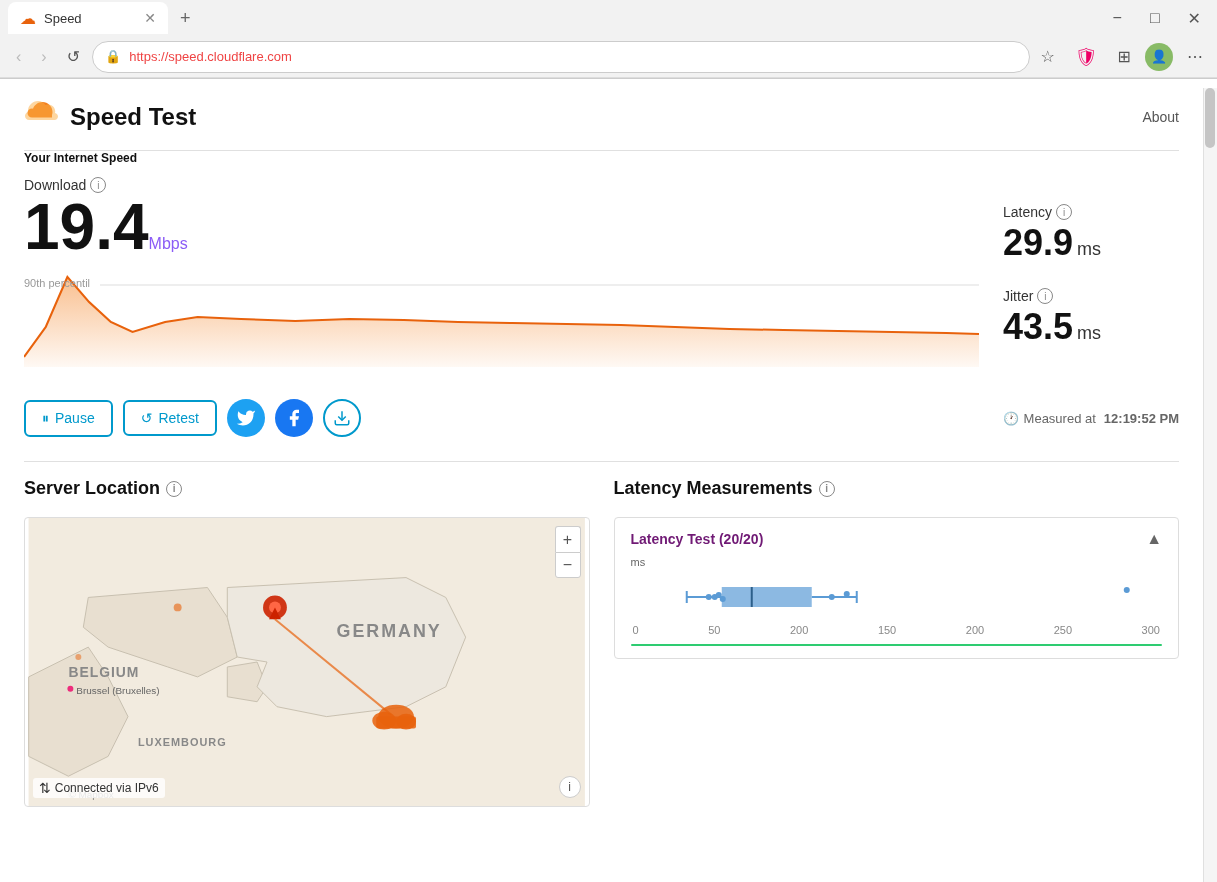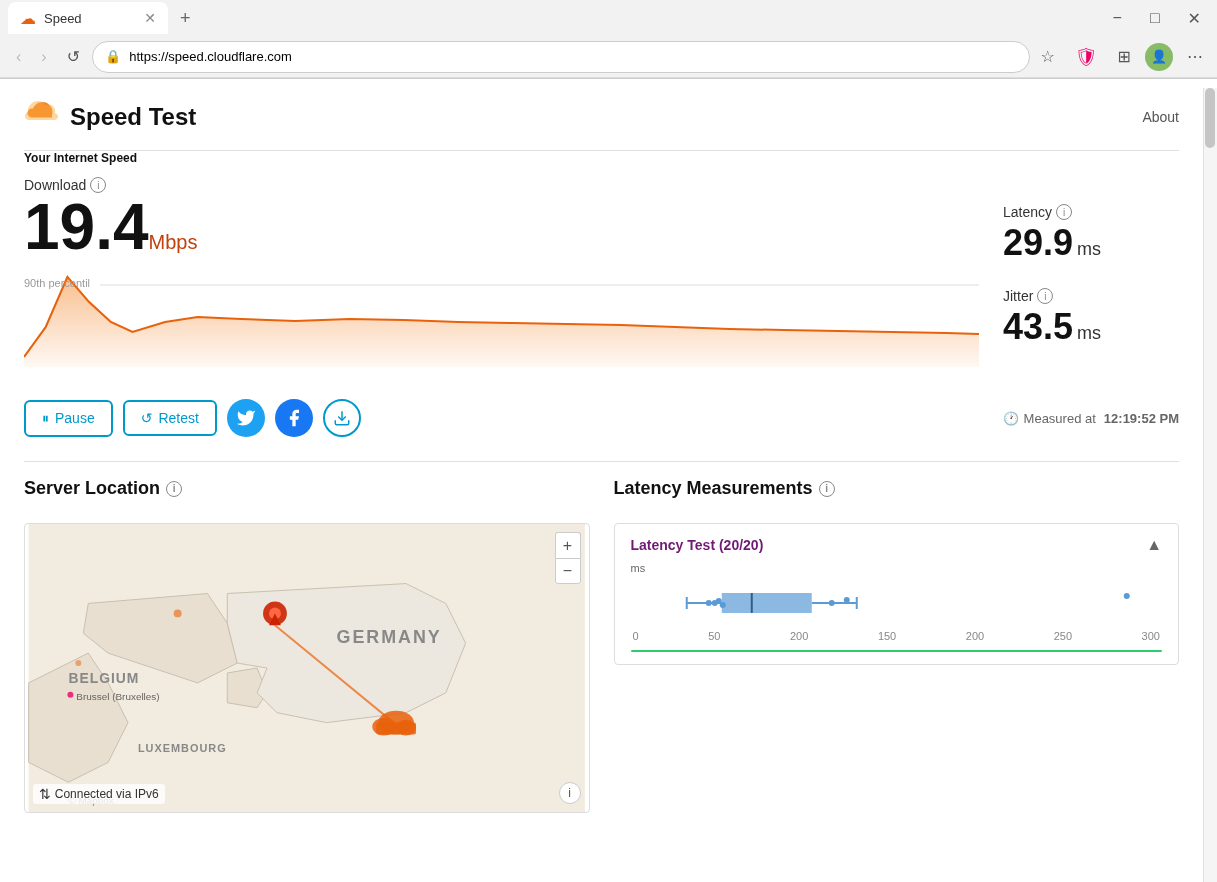--- a/index.html
+++ b/index.html
@@ -14,21 +14,21 @@
     .tab-close { color: #888; cursor: pointer; font-size: 14px; margin-left: auto; }
     .new-tab-btn { background: none; border: none; color: #666; font-size: 18px; cursor: pointer; padding: 4px 8px; }
     .title-bar-right { display: flex; align-items: center; gap: 12px; }
     .win-btn { background: none; border: none; color: #555; font-size: 16px; cursor: pointer; padding: 2px 8px; }
 
     .nav-bar { display: flex; align-items: center; height: 42px; padding: 4px 8px; background: #f2f2f2; gap: 4px; border-bottom: 1px solid #ddd; }
     .nav-btn { background: none; border: none; color: #555; font-size: 16px; cursor: pointer; padding: 6px 8px; border-radius: 50%; display: flex; align-items: center; justify-content: center; }
     .nav-btn.disabled { color: #bbb; cursor: default; }
     .address-bar { flex: 1; display: flex; align-items: center; background: #fff; border: 1px solid #ccc; border-radius: 20px; height: 32px; padding: 0 12px; gap: 8px; font-size: 14px; color: #333; }
     .address-bar-icon { color: #888; font-size: 13px; }
-    .address-url { color: #000000; font-size: 13px; flex: 1; }
+    .address-url { color: #ef4444; font-size: 13px; flex: 1; }
     .nav-icons-right { display: flex; align-items: center; gap: 8px; }
     .nav-icon-btn { background: none; border: none; color: #555; cursor: pointer; padding: 4px 6px; font-size: 16px; border-radius: 4px; }
     .profile-icon { width: 28px; height: 28px; border-radius: 50%; background: #8b6; display: flex; align-items: center; justify-content: center; font-size: 13px; color: #fff; cursor: pointer; }
 
     
     .scrollbar { position: absolute; right: 0; top: 88px; width: 14px; height: 794px; background: #f5f5f5; border-left: 1px solid #e0e0e0; }
     .scrollbar-thumb { position: absolute; top: 0; right: 2px; width: 10px; height: 60px; background: #c5c5c5; border-radius: 5px; }
 
     
     .page { padding: 16px 24px; position: relative; }
@@ -43,21 +43,21 @@
     .speed-section { margin-bottom: 8px; }
     .your-internet-speed { font-size: 12px; font-weight: 600; color: #111; margin-bottom: 12px; }
 
     .metrics-container { display: flex; gap: 0; }
     .download-section { flex: 1; }
     .right-metrics { display: flex; flex-direction: column; justify-content: center; padding-left: 24px; min-width: 200px; border-left: none; }
 
     .metric-label { font-size: 14px; color: #333; display: flex; align-items: flex-start; gap: 4px; margin-bottom: 2px; }
     .info-icon { display: inline-flex; align-items: center; justify-content: center; width: 16px; height: 16px; border-radius: 50%; border: 1px solid #888; font-size: 10px; color: #888; cursor: pointer; }
     .download-value { font-size: 64px; font-weight: 700; color: #111; line-height: 1; display: flex; align-items: baseline; gap: 0; }
-    .download-unit { font-size: 20px; font-weight: 400; color: #c2410c; }
+    .download-unit { font-size: 16px; font-weight: 400; color: #8b5cf6; }
 
     
     .chart-container { position: relative; height: 100px; margin: 8px 0; overflow: hidden; text-align: center; }
     .chart-label-90 { position: absolute; left: 0; top: 10px; font-size: 11px; color: #999; white-space: nowrap; }
 
     
     .latency-section { margin-bottom: 24px; }
     .metric-value { font-size: 36px; font-weight: 700; color: #111; display: flex; align-items: baseline; gap: 4px; }
     .metric-unit { font-size: 18px; font-weight: 400; color: #333; }
 
@@ -72,21 +72,21 @@
     .social-download { background: none; border: 2px solid #0099cc; color: #0099cc; }
     .measured-at { font-size: 13px; color: #666; display: flex; align-items: center; gap: 4px; }
 
     .divider { border: none; border-top: 1px solid #e0e0e0; margin: 8px 0 16px 0; }
 
     
     .bottom-sections { display: flex; gap: 24px; }
     .server-location { flex: 1; max-width: 580px; }
     .latency-measurements { flex: 1; }
 
-    .section-header { font-size: 18px; font-weight: 600; color: #111; display: flex; align-items: center; gap: 6px; margin-bottom: 24px; }
+    .section-header { font-size: 18px; font-weight: 600; color: #111; display: flex; align-items: center; gap: 6px; margin-bottom: 18px; }
 
     
     .map-container { position: relative; height: 290px; border: 1px solid #ddd; border-radius: 4px; overflow: hidden; }
     .map-connected { position: absolute; bottom: 8px; left: 8px; font-size: 12px; color: #333; background: rgba(255,255,255,0.8); padding: 2px 6px; border-radius: 3px; display: flex; align-items: center; gap: 4px; }
     .map-zoom { position: absolute; top: 8px; right: 8px; display: flex; flex-direction: column; }
     .map-zoom-btn { width: 26px; height: 26px; background: #fff; border: 1px solid #ccc; display: flex; align-items: center; justify-content: center; cursor: pointer; font-size: 16px; color: #555; }
     .map-zoom-btn:first-child { border-radius: 3px 3px 0 0; border-bottom: none; }
     .map-zoom-btn:last-child { border-radius: 0 0 3px 3px; }
     .map-info-btn { position: absolute; bottom: 8px; right: 8px; width: 22px; height: 22px; border-radius: 50%; background: #fff; border: 1px solid #ccc; display: flex; align-items: center; justify-content: center; font-size: 12px; color: #555; cursor: pointer; }
 

